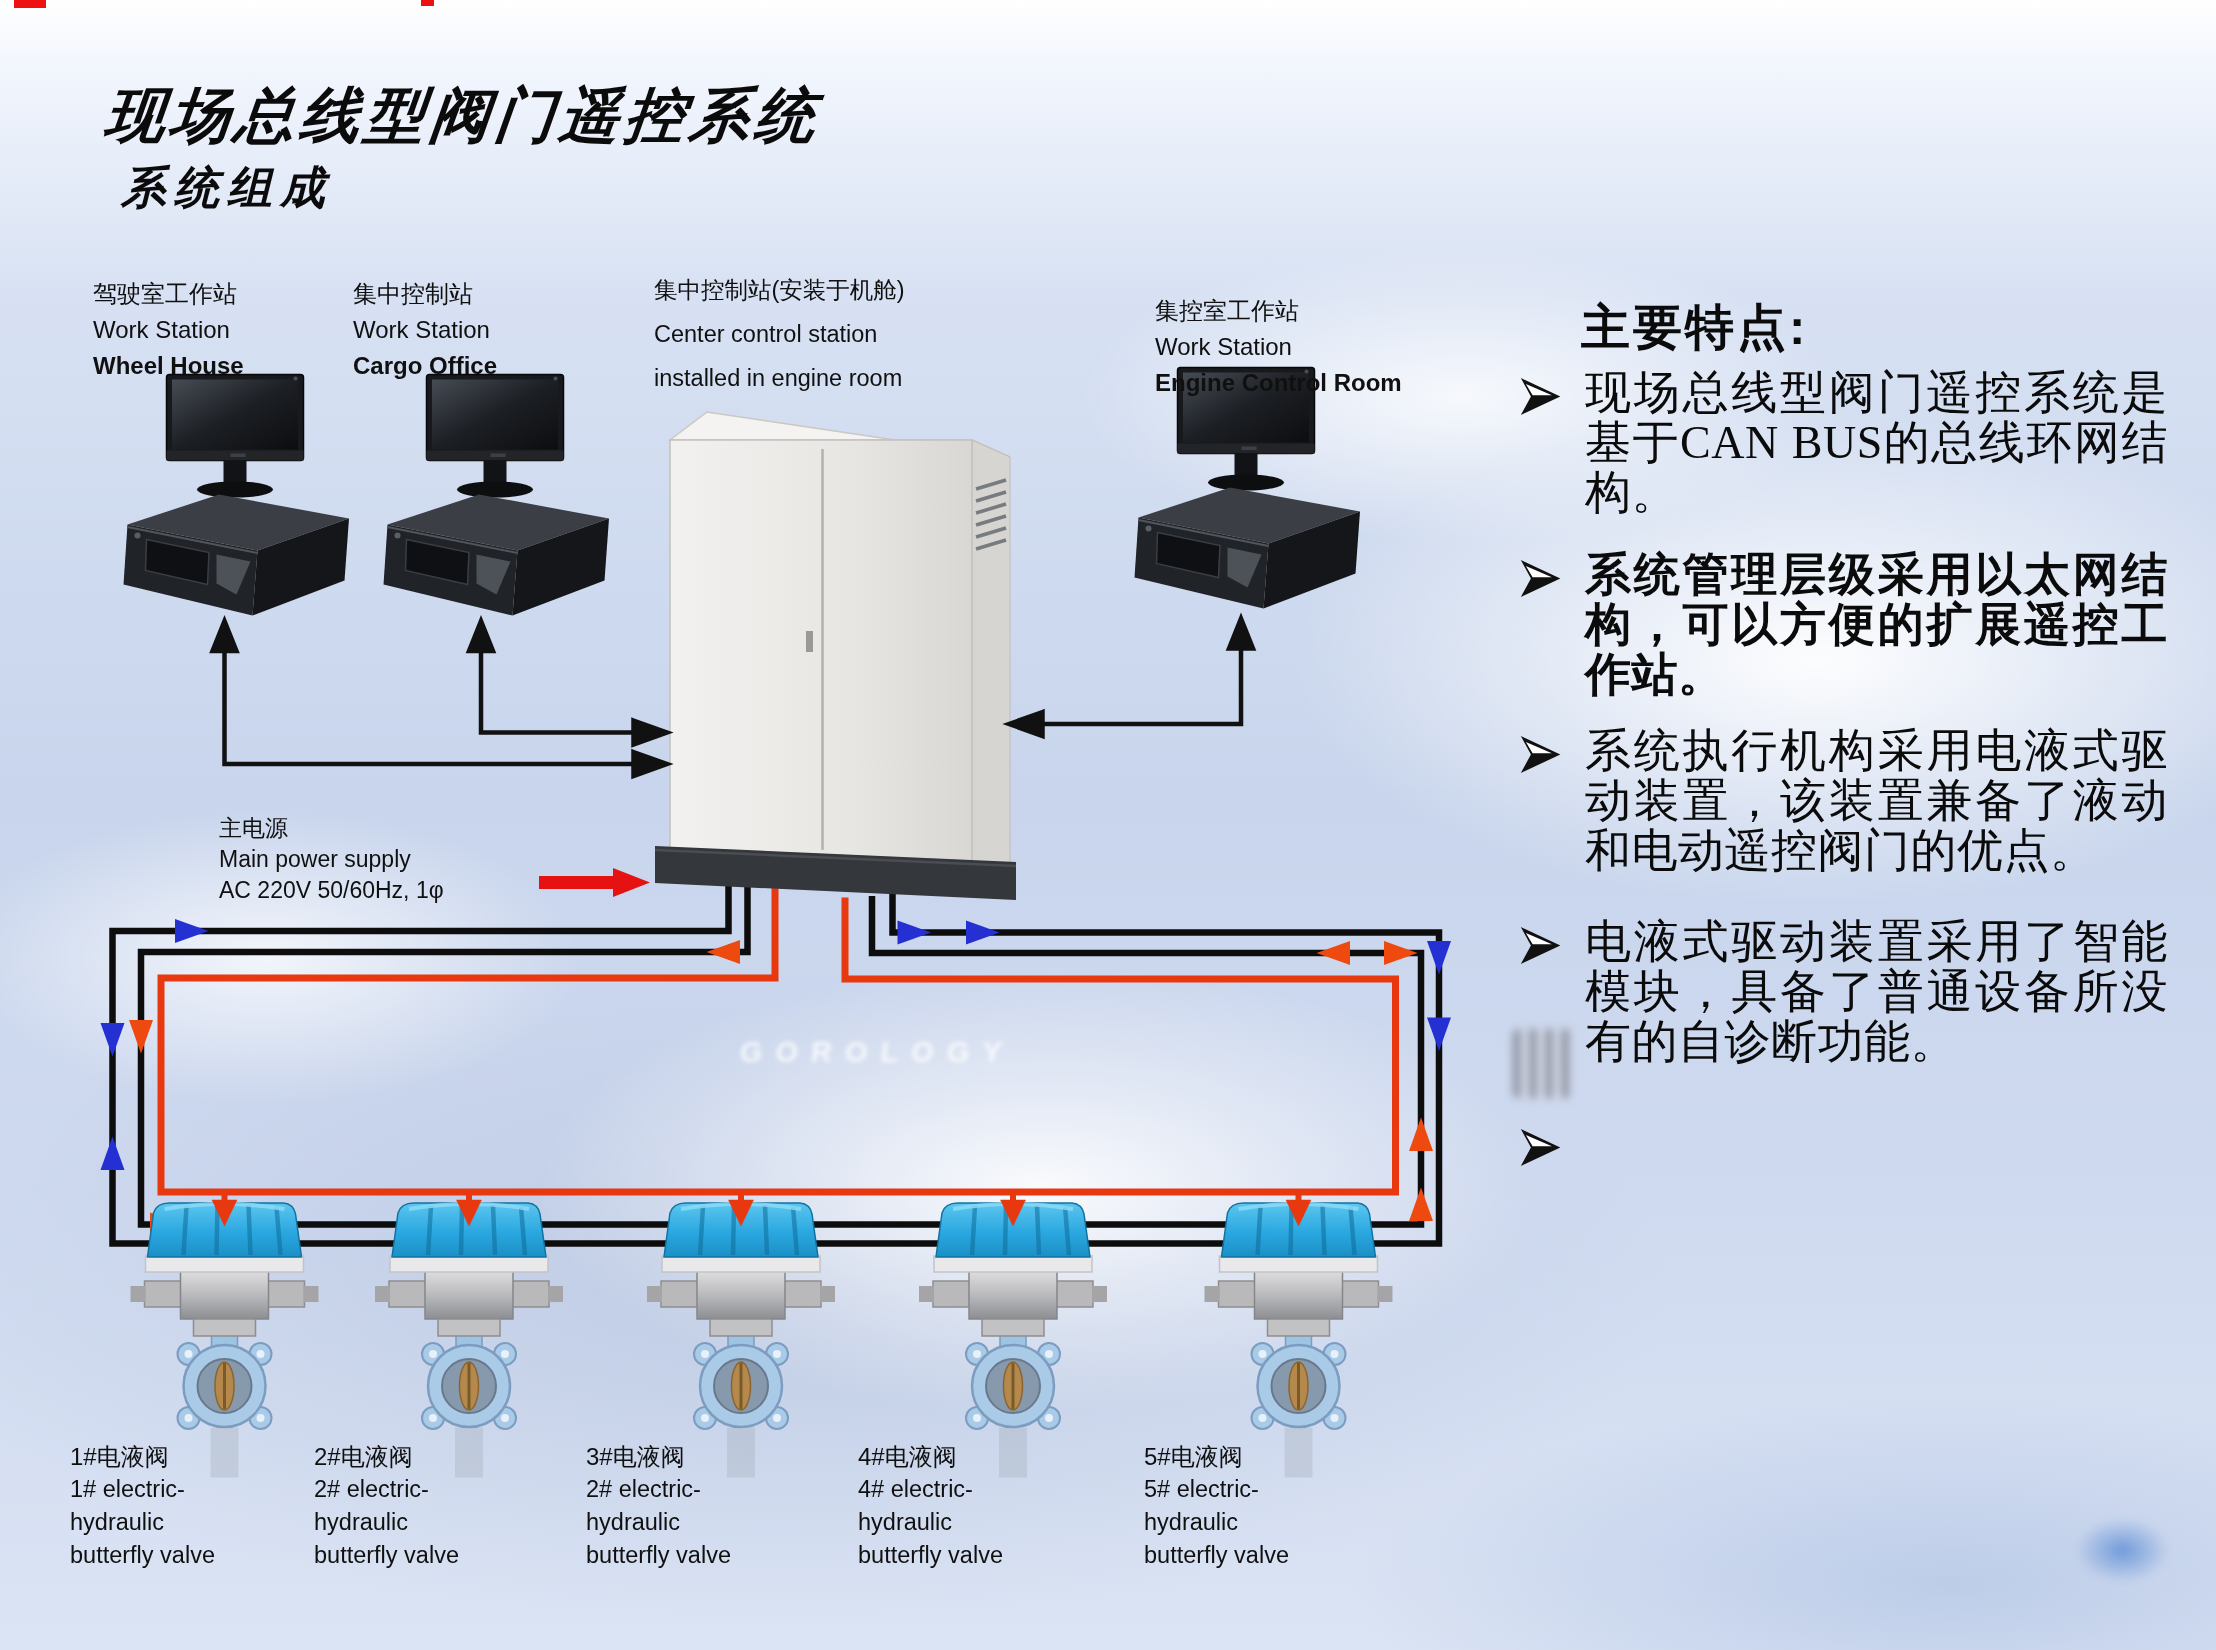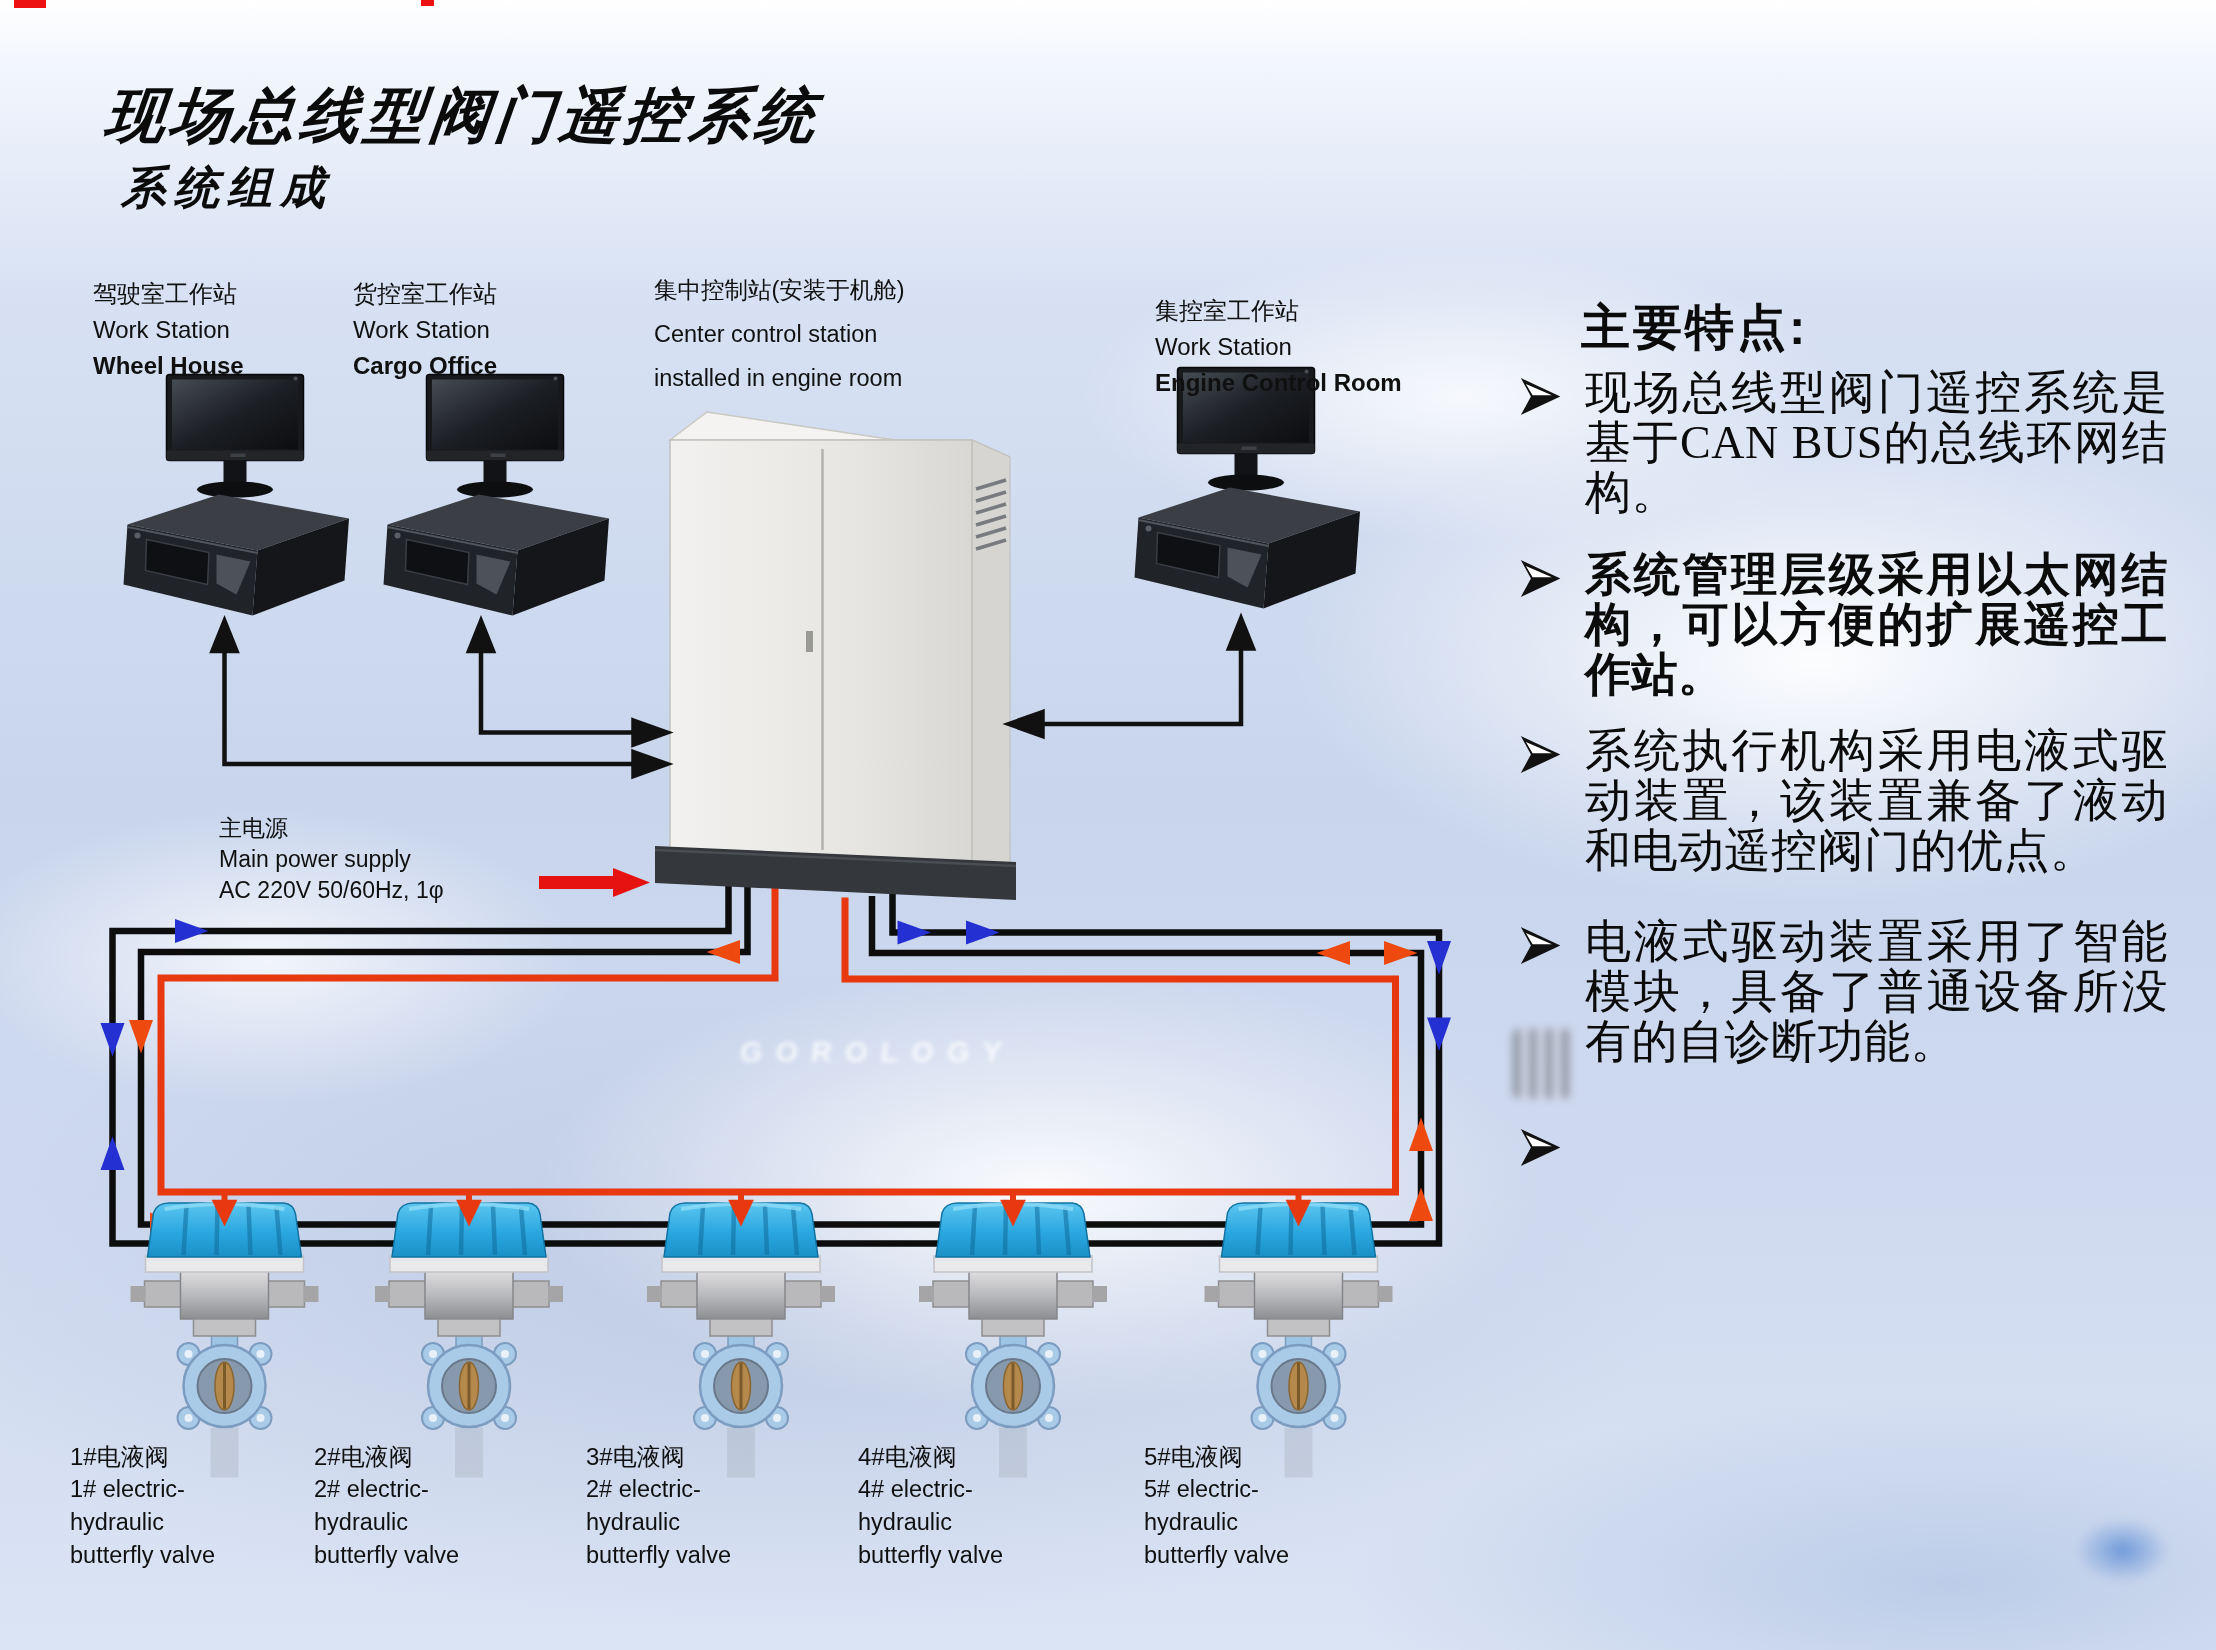--- a/index.html
+++ b/index.html
@@ -229,21 +229,21 @@
     </g>
   </svg>
 
   <div class="abs dev-label" style="left:93px;top:276px;">
     <div>驾驶室工作站</div>
     <div>Work Station</div>
     <div class="bold">Wheel House</div>
   </div>
 
   <div class="abs dev-label" style="left:353px;top:276px;">
-    <div>货控室工作站</div>
+    <div>集中控制站</div>
     <div>Work Station</div>
     <div class="bold">Cargo Office</div>
   </div>
 
   <div class="abs cc-label" style="left:654px;top:268px;">
     <div>集中控制站(安装于机舱)</div>
     <div>Center control station</div>
     <div>installed in engine room</div>
   </div>
 

